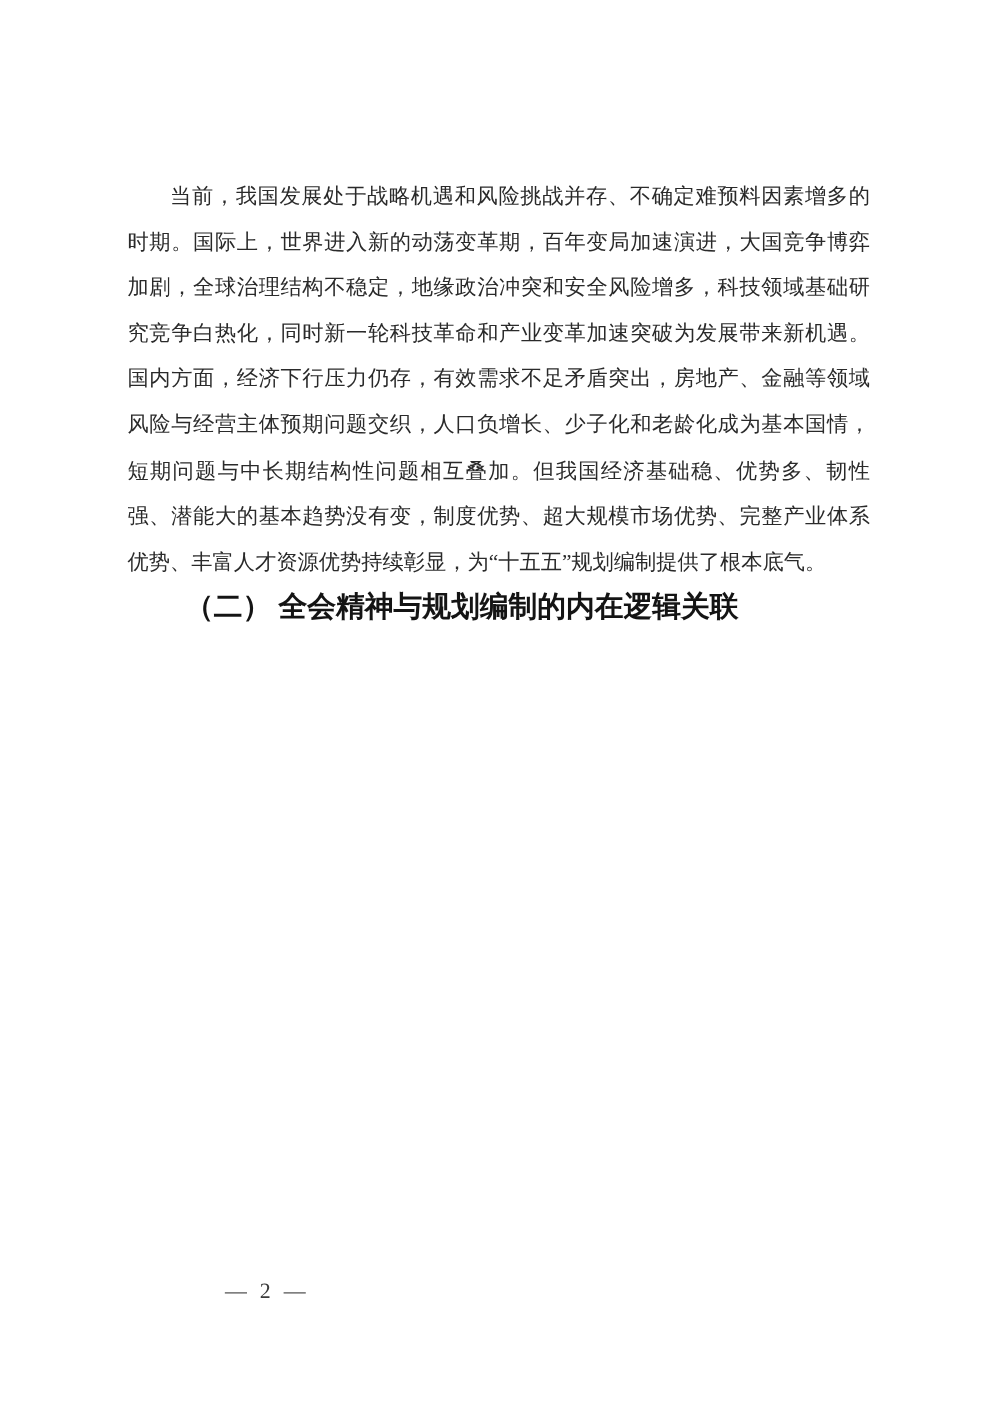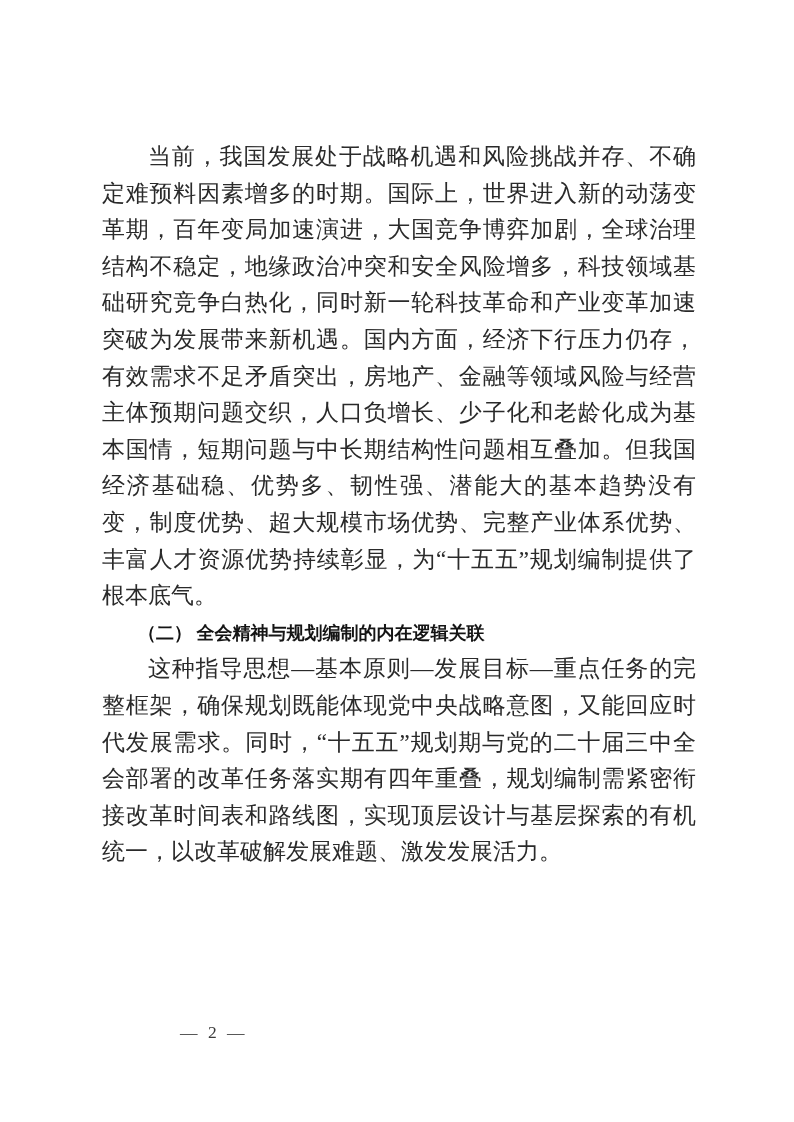--- a/index.html
+++ b/index.html
@@ -17,32 +17,32 @@
     font-family: "Liberation Serif", "DejaVu Serif", serif;
   }
   .text-block {
     position: absolute;
     left: 102px;
     top: 139px;
     width: 594px;
   }
   .body-para {
     margin: 0;
-    font-size: 23px;
+    font-size: 17px;
     line-height: 36.6px;
     color: #2a2a2a;
     text-align: justify;
     text-justify: inter-character;
     text-indent: 2em;
     letter-spacing: 0px;
     font-weight: 400;
   }
   .section-heading {
     margin: 0;
-    font-size: 18px;
+    font-size: 23px;
     line-height: 36.6px;
     color: #141414;
     text-indent: 2em;
     font-weight: 700;
     text-align: left;
   }
   .page-number {
     position: absolute;
     left: 180px;
     top: 1021px;
@@ -53,16 +53,15 @@
     font-weight: 400;
   }
 </style>
 </head>
 <body>
 
 <div class="page">
   <div class="text-block">
     <p class="body-para">当前，我国发展处于战略机遇和风险挑战并存、不确定难预料因素增多的时期。国际上，世界进入新的动荡变革期，百年变局加速演进，大国竞争博弈加剧，全球治理结构不稳定，地缘政治冲突和安全风险增多，科技领域基础研究竞争白热化，同时新一轮科技革命和产业变革加速突破为发展带来新机遇。国内方面，经济下行压力仍存，有效需求不足矛盾突出，房地产、金融等领域风险与经营主体预期问题交织，人口负增长、少子化和老龄化成为基本国情，短期问题与中长期结构性问题相互叠加。但我国经济基础稳、优势多、韧性强、潜能大的基本趋势没有变，制度优势、超大规模市场优势、完整产业体系优势、丰富人才资源优势持续彰显，为“十五五”规划编制提供了根本底气。</p>
     <h2 class="section-heading">（二） 全会精神与规划编制的内在逻辑关联</h2>
-    <p class="body-para">这种指导思想—基本原则—发展目标—重点任务的完整框架，确保规划既能体现党中央战略意图，又能回应时代发展需求。同时，“十五五”规划期与党的二十届三中全会部署的改革任务落实期有四年重叠，规划编制需紧密衔接改革时间表和路线图，实现顶层设计与基层探索的有机统一，以改革破解发展难题、激发发展活力。</p>
   </div>
   <div class="page-number">— 2 —</div>
 </div>
 
 </body></html>

